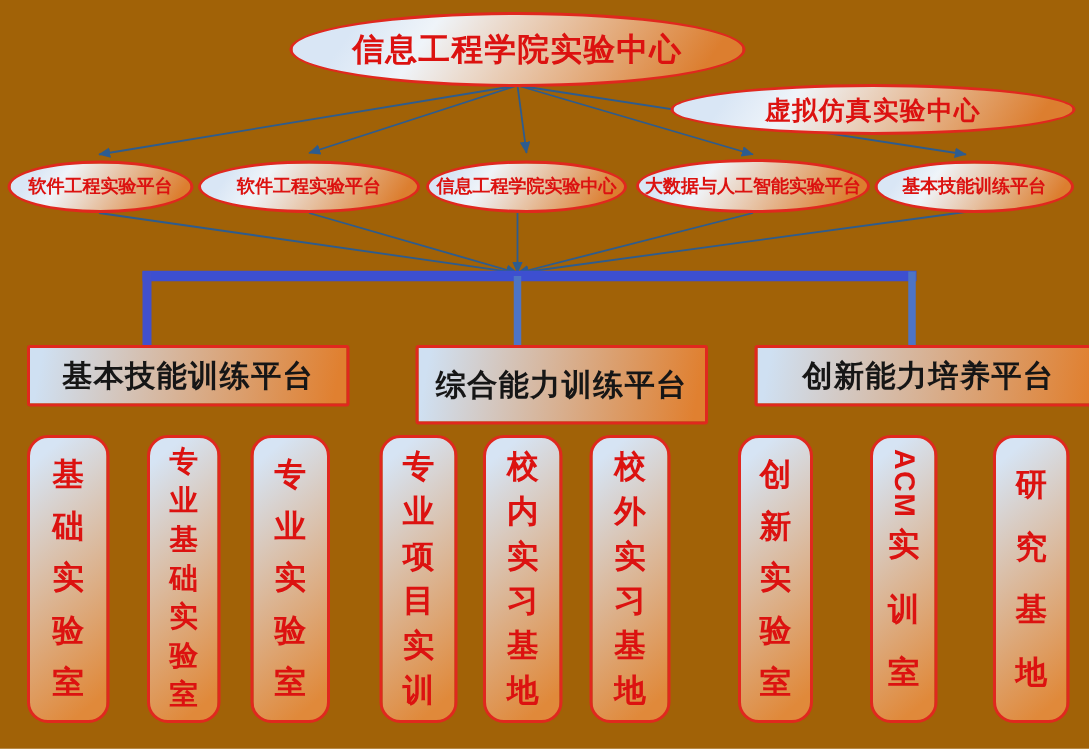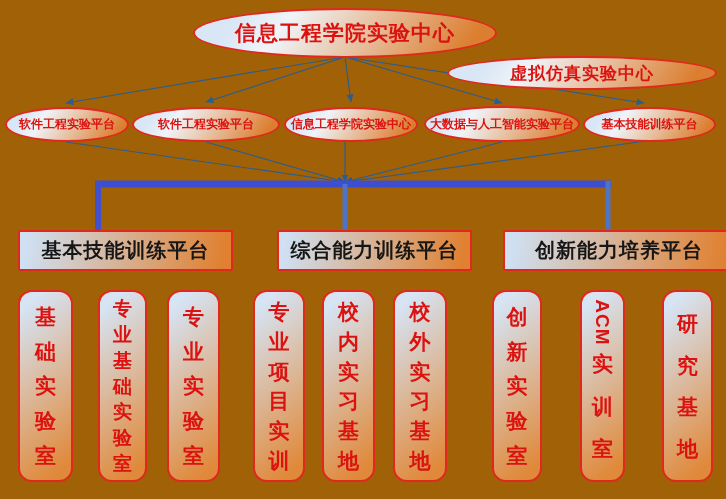--- a/index.html
+++ b/index.html
@@ -93,21 +93,21 @@
         <span>大数据与人工智能实验平台</span>
       </div>
       <div class="node ellipse l2" style="left: 583px; top: 107px; width: 133px; height: 35px;">
         <span>基本技能训练平台</span>
       </div>
     </div>
   <div id="l3">
       <div class="node rect" style="left: 18px; top: 230px; width: 215px; height: 41px;">
         <span>基本技能训练平台</span>
       </div>
-      <div class="node rect" style="left: 277px; top: 230px; width: 195px; height: 41px;">
+      <div class="node rect" style="left: 277px; top: 230px; width: 195px; height: 53px;">
         <span>综合能力训练平台</span>
       </div>
       <div class="node rect" style="left: 503px; top: 230px; width: 232px; height: 41px; font-family: Liberation Mono, monospace;">
         <span>创新能力培养平台</span>
       </div>
     </div>
   <div id="roomsLayer">
       <div class="node room" style="left: 18px; top: 290px; width: 55px; height: 192px;">
         <span class="ch">基</span>
         <span class="ch">础</span>

